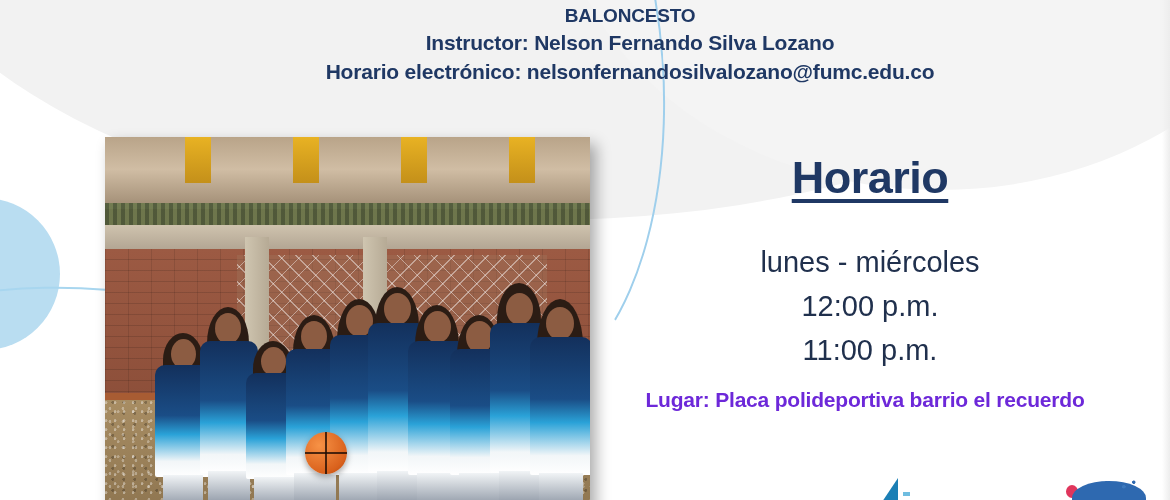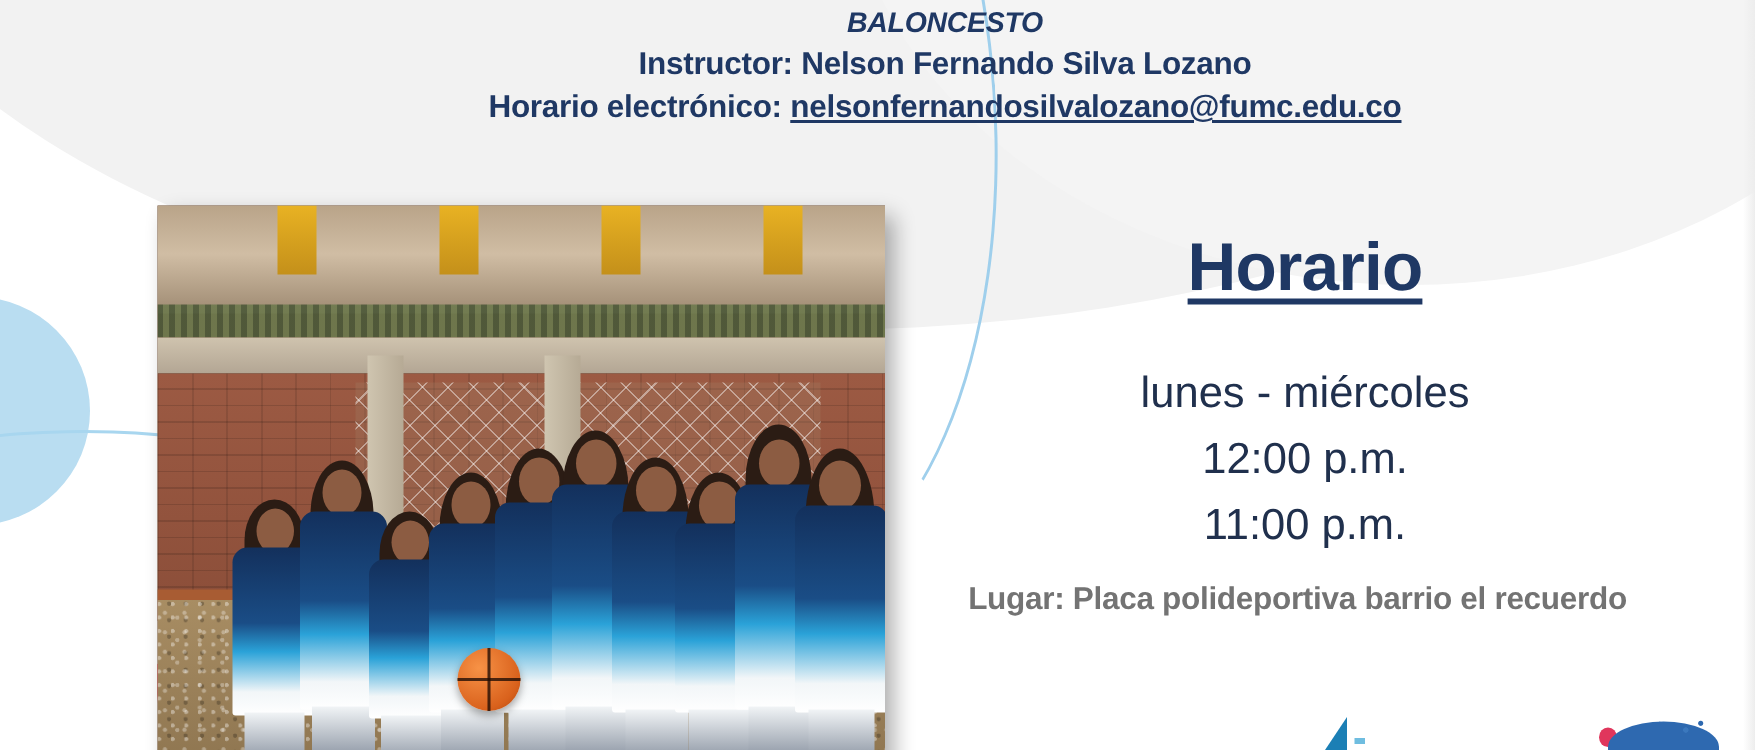--- a/index.html
+++ b/index.html
@@ -82,25 +82,24 @@
     position: absolute;
     left: 180px;
     top: 4px;
     width: 900px;
     text-align: center;
     color: #1f3864;
     font-weight: bold;
     line-height: 1.28;
     letter-spacing: -0.2px;
   }
-  .header .line-title { font-size: 19px; font-style: italic; }
+  .header .line-title { font-size: 19px; }
   .header .line-instructor { font-size: 21px; margin-top: 2px; }
   .header .line-email { font-size: 21px; margin-top: 2px; }
   .header .email-link {
-    text-decoration: underline;
     color: #1f3864;
   }
 
   
   .photo-wrap {
     position: absolute;
     left: 105px;
     top: 137px;
     width: 485px;
     height: 375px;
@@ -235,21 +234,21 @@
     line-height: 1.52;
   }
   .lugar {
     position: absolute;
     left: 600px;
     top: 388px;
     width: 530px;
     text-align: center;
     font-size: 21px;
     font-weight: bold;
-    color: #737373;
+    color: #6d28d9;
     letter-spacing: -0.2px;
   }
 
   
   .logo-arrow {
     position: absolute;
     left: 882px;
     top: 478px;
     width: 0; height: 0;
     border-left: 16px solid transparent;

